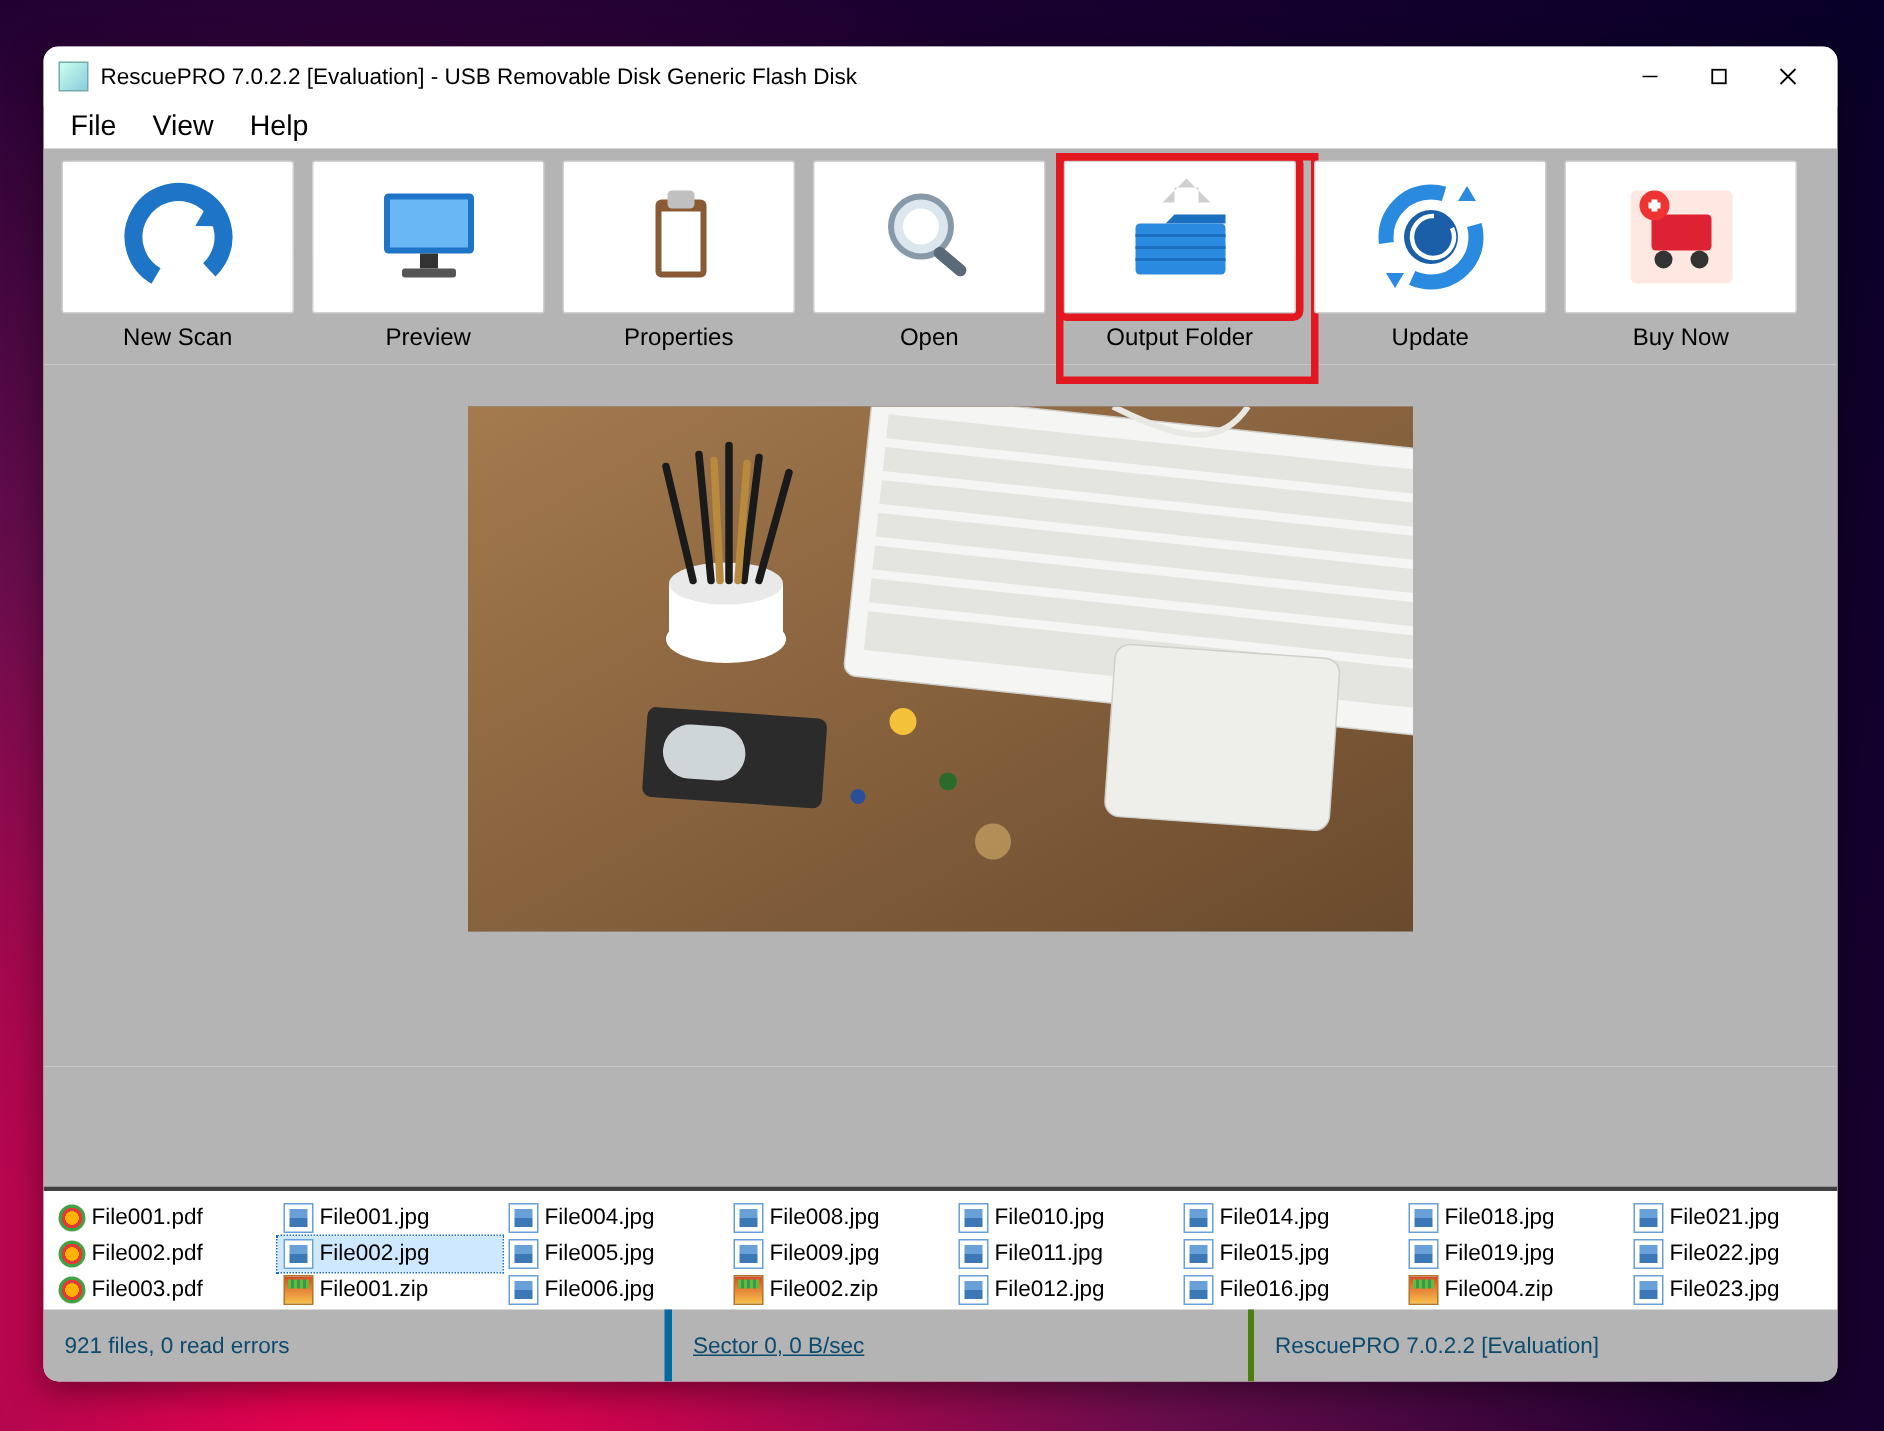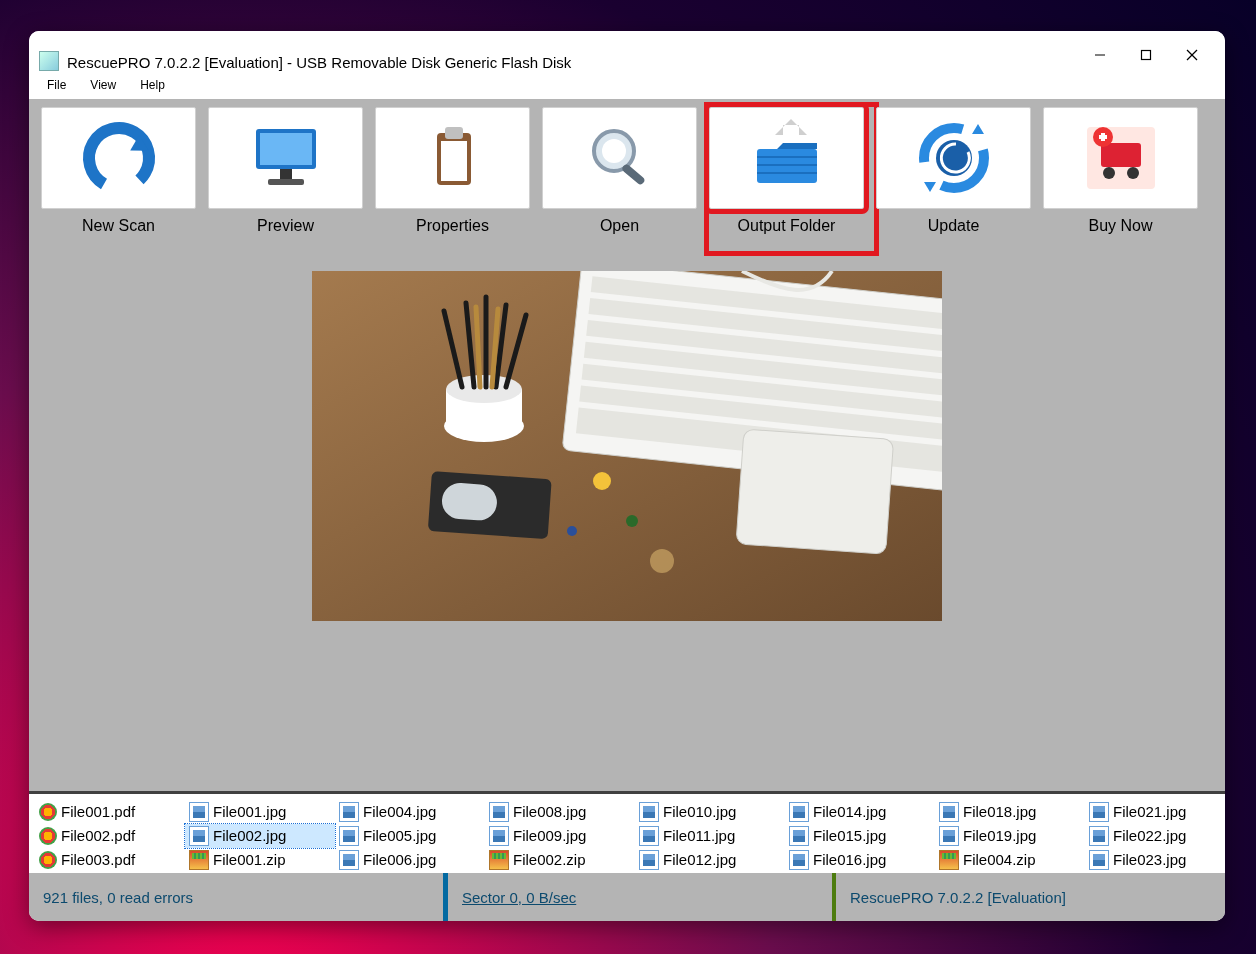--- a/index.html
+++ b/index.html
@@ -6,27 +6,27 @@
   body{
     background:radial-gradient(circle at 20% 90%,#ff0050 0%,#6a0d4d 40%,#1a0030 70%,#080028 100%);
     min-height:954px;width:1256px;overflow:hidden;position:relative;
   }
   .window{
     position:absolute;left:29px;top:31px;width:1196px;height:890px;
     background:#fff;border-radius:10px;box-shadow:0 6px 24px rgba(0,0,0,.45);
     display:flex;flex-direction:column;overflow:hidden;
   }
   
-  .titlebar{height:40px;display:flex;align-items:flex-end;padding:0 10px;background:#fff;}
+  .titlebar{height:40px;display:flex;align-items:center;padding:0 10px;background:#fff;}
   .titlebar .app-icon{width:18px;height:18px;margin-right:8px;border:1px solid #7aa; background:linear-gradient(135deg,#cfe,#8cd);} 
   .titlebar .title{font-size:15px;color:#000;flex:1;white-space:nowrap;}
   .win-controls{display:flex;gap:0;}
   .win-btn{width:46px;height:32px;display:flex;align-items:center;justify-content:center;color:#000;}
   
-  .menubar{height:28px;display:flex;align-items:center;padding:0 6px;font-size:12px;color:#000;}
+  .menubar{height:28px;display:flex;align-items:center;padding:0 6px;font-size:19px;color:#000;}
   .menubar span{padding:2px 12px;}
   
   .toolbar{background:#b4b4b4;padding:8px 12px 8px 12px;display:flex;gap:12px;}
   .tool{width:155px;text-align:center;}
   .tool .icon-box{height:100px;background:#fff;border:1px solid #d0d0d0;border-radius:2px;display:flex;align-items:center;justify-content:center;}
   .tool .label{margin-top:8px;font-size:16px;color:#000;}
   .tool.highlight .icon-box{outline:5px solid #e11820;outline-offset:0;}
   .tool.highlight{position:relative;}
   .tool.highlight .label{position:relative;}
   .tool.highlight::after{content:"";position:absolute;left:-3px;top:-3px;right:-3px;height:145px;border:5px solid transparent;}

